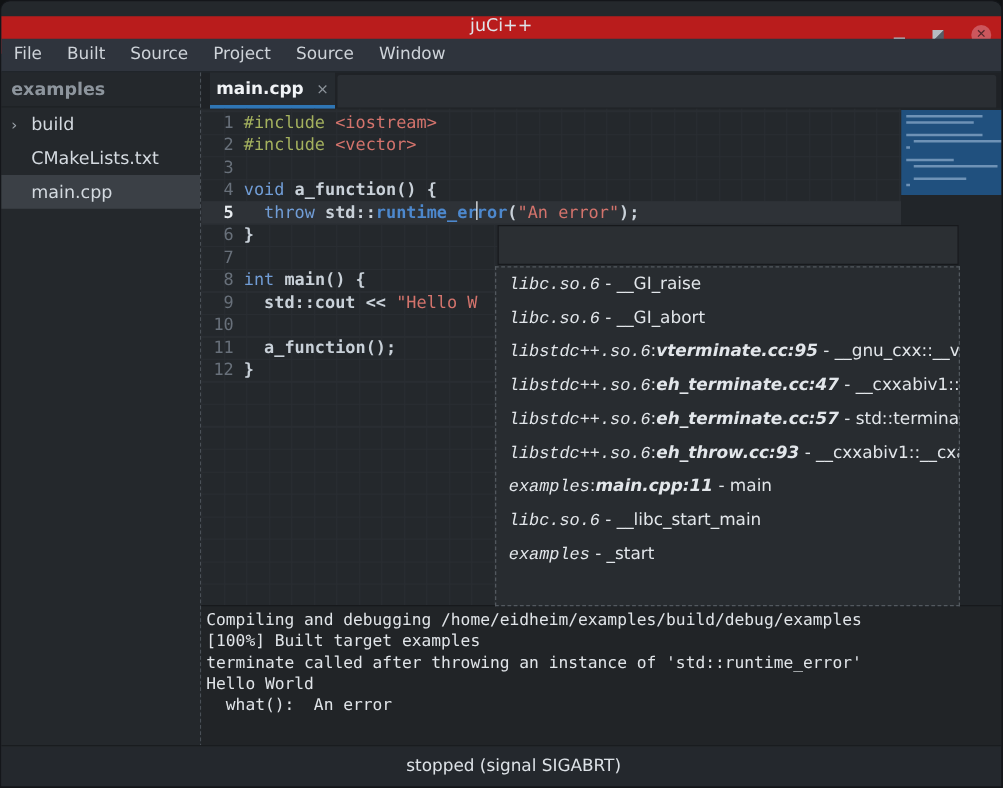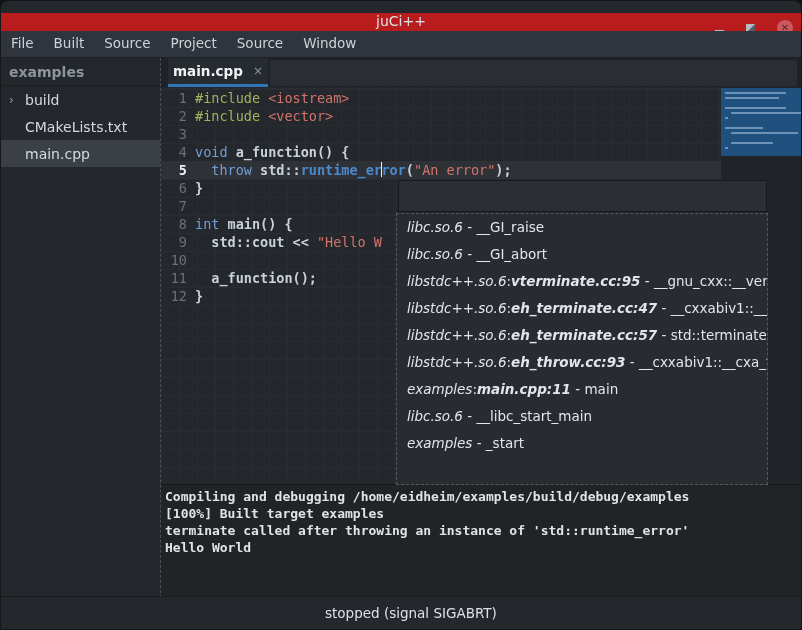--- a/index.html
+++ b/index.html
@@ -80,30 +80,30 @@
   }
   .popup-list {
     position:absolute; left:235px; top:126px; width:372px; height:272px;
     background:#282c30; border:1px dashed #53595f; z-index:6; overflow:hidden;
   }
   .frame-row {
     height:27px; line-height:27px; padding-left:10px; white-space:nowrap; overflow:hidden;
     color:#e2e6ea; font-size:13.5px;
   }
   .frame-row.selected { background:#2d5c9e; color:#ffffff; }
-  .frame-lib { font-style:italic; }
+  .frame-lib { font-style:italic;font-family:Liberation Mono, monospace; }
   .frame-loc { font-weight:bold;font-style:italic; }
   
   .terminal {
     position:absolute; left:0; top:426px; width:642px; height:114px;
     background:#212427; border-top:1px solid #17191c;
     font-family:"DejaVu Sans Mono", monospace; font-size:13px; line-height:17px;
     color:#e0e4e8; padding:3px 0 0 4px;
   }
-  .terminal-line { white-space:pre;font-weight:bold; }
+  .terminal-line { white-space:pre; }
   
   .statusbar {
     position:absolute; left:0; bottom:0; width:100%; height:33px;
     background:#24282d; border-top:1px solid #191c1f;
     display:flex; align-items:center; color:#dde2e7; font-size:13.5px;
   }
   .status-left { padding-left:8px; }
   .status-state { position:absolute; left:324px; }
 </style>
 </head>
@@ -195,20 +195,21 @@
           <div class="frame-row"><span class="frame-lib">libc.so.6</span><span> - __libc_start_main</span></div>
           <div class="frame-row"><span class="frame-lib">examples</span><span> - _start</span></div>
         </div>
     </div>
 
     <div class="terminal" id="term">
         <div class="terminal-line">Compiling and debugging /home/eidheim/examples/build/debug/examples</div>
         <div class="terminal-line">[100%] Built target examples</div>
         <div class="terminal-line">terminate called after throwing an instance of 'std::runtime_error'</div>
         <div class="terminal-line">Hello World</div>
+        <div class="terminal-line">  what():  An error</div>
       </div>
   </div>
 
   <div class="statusbar">
     <span class="status-state">stopped (signal SIGABRT)</span>
   </div>
 
 </div>
 
 </body></html>

